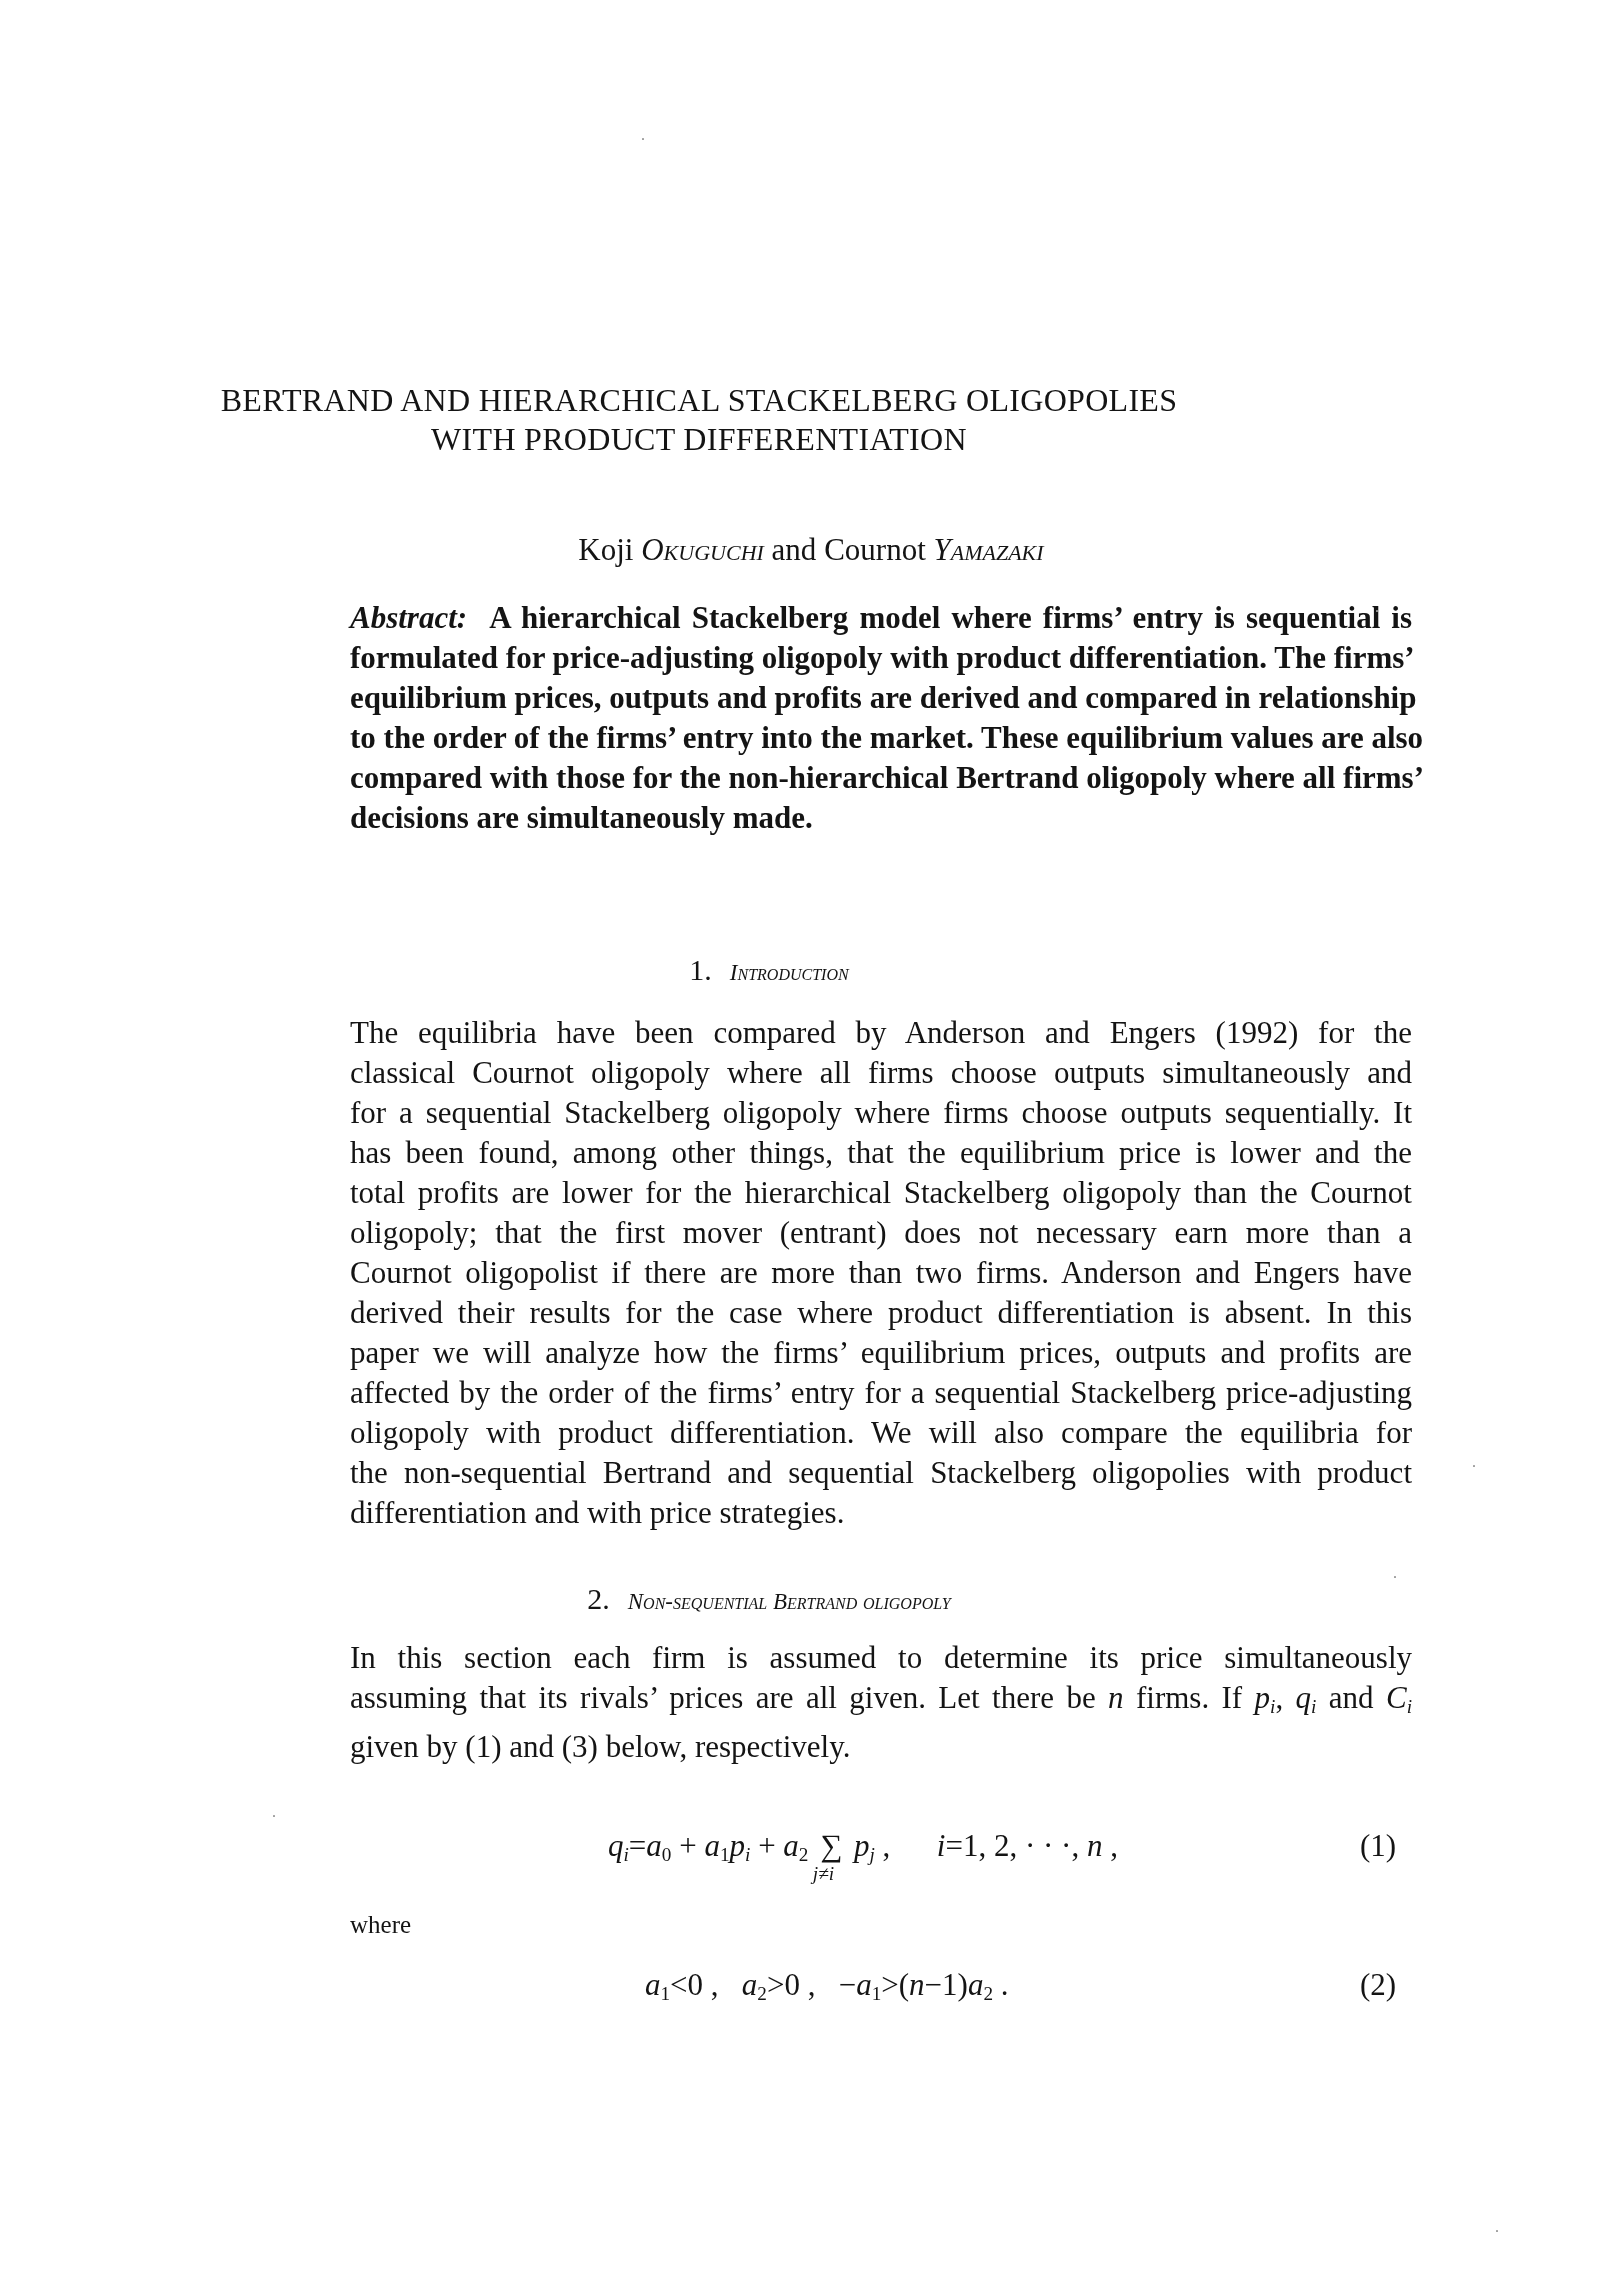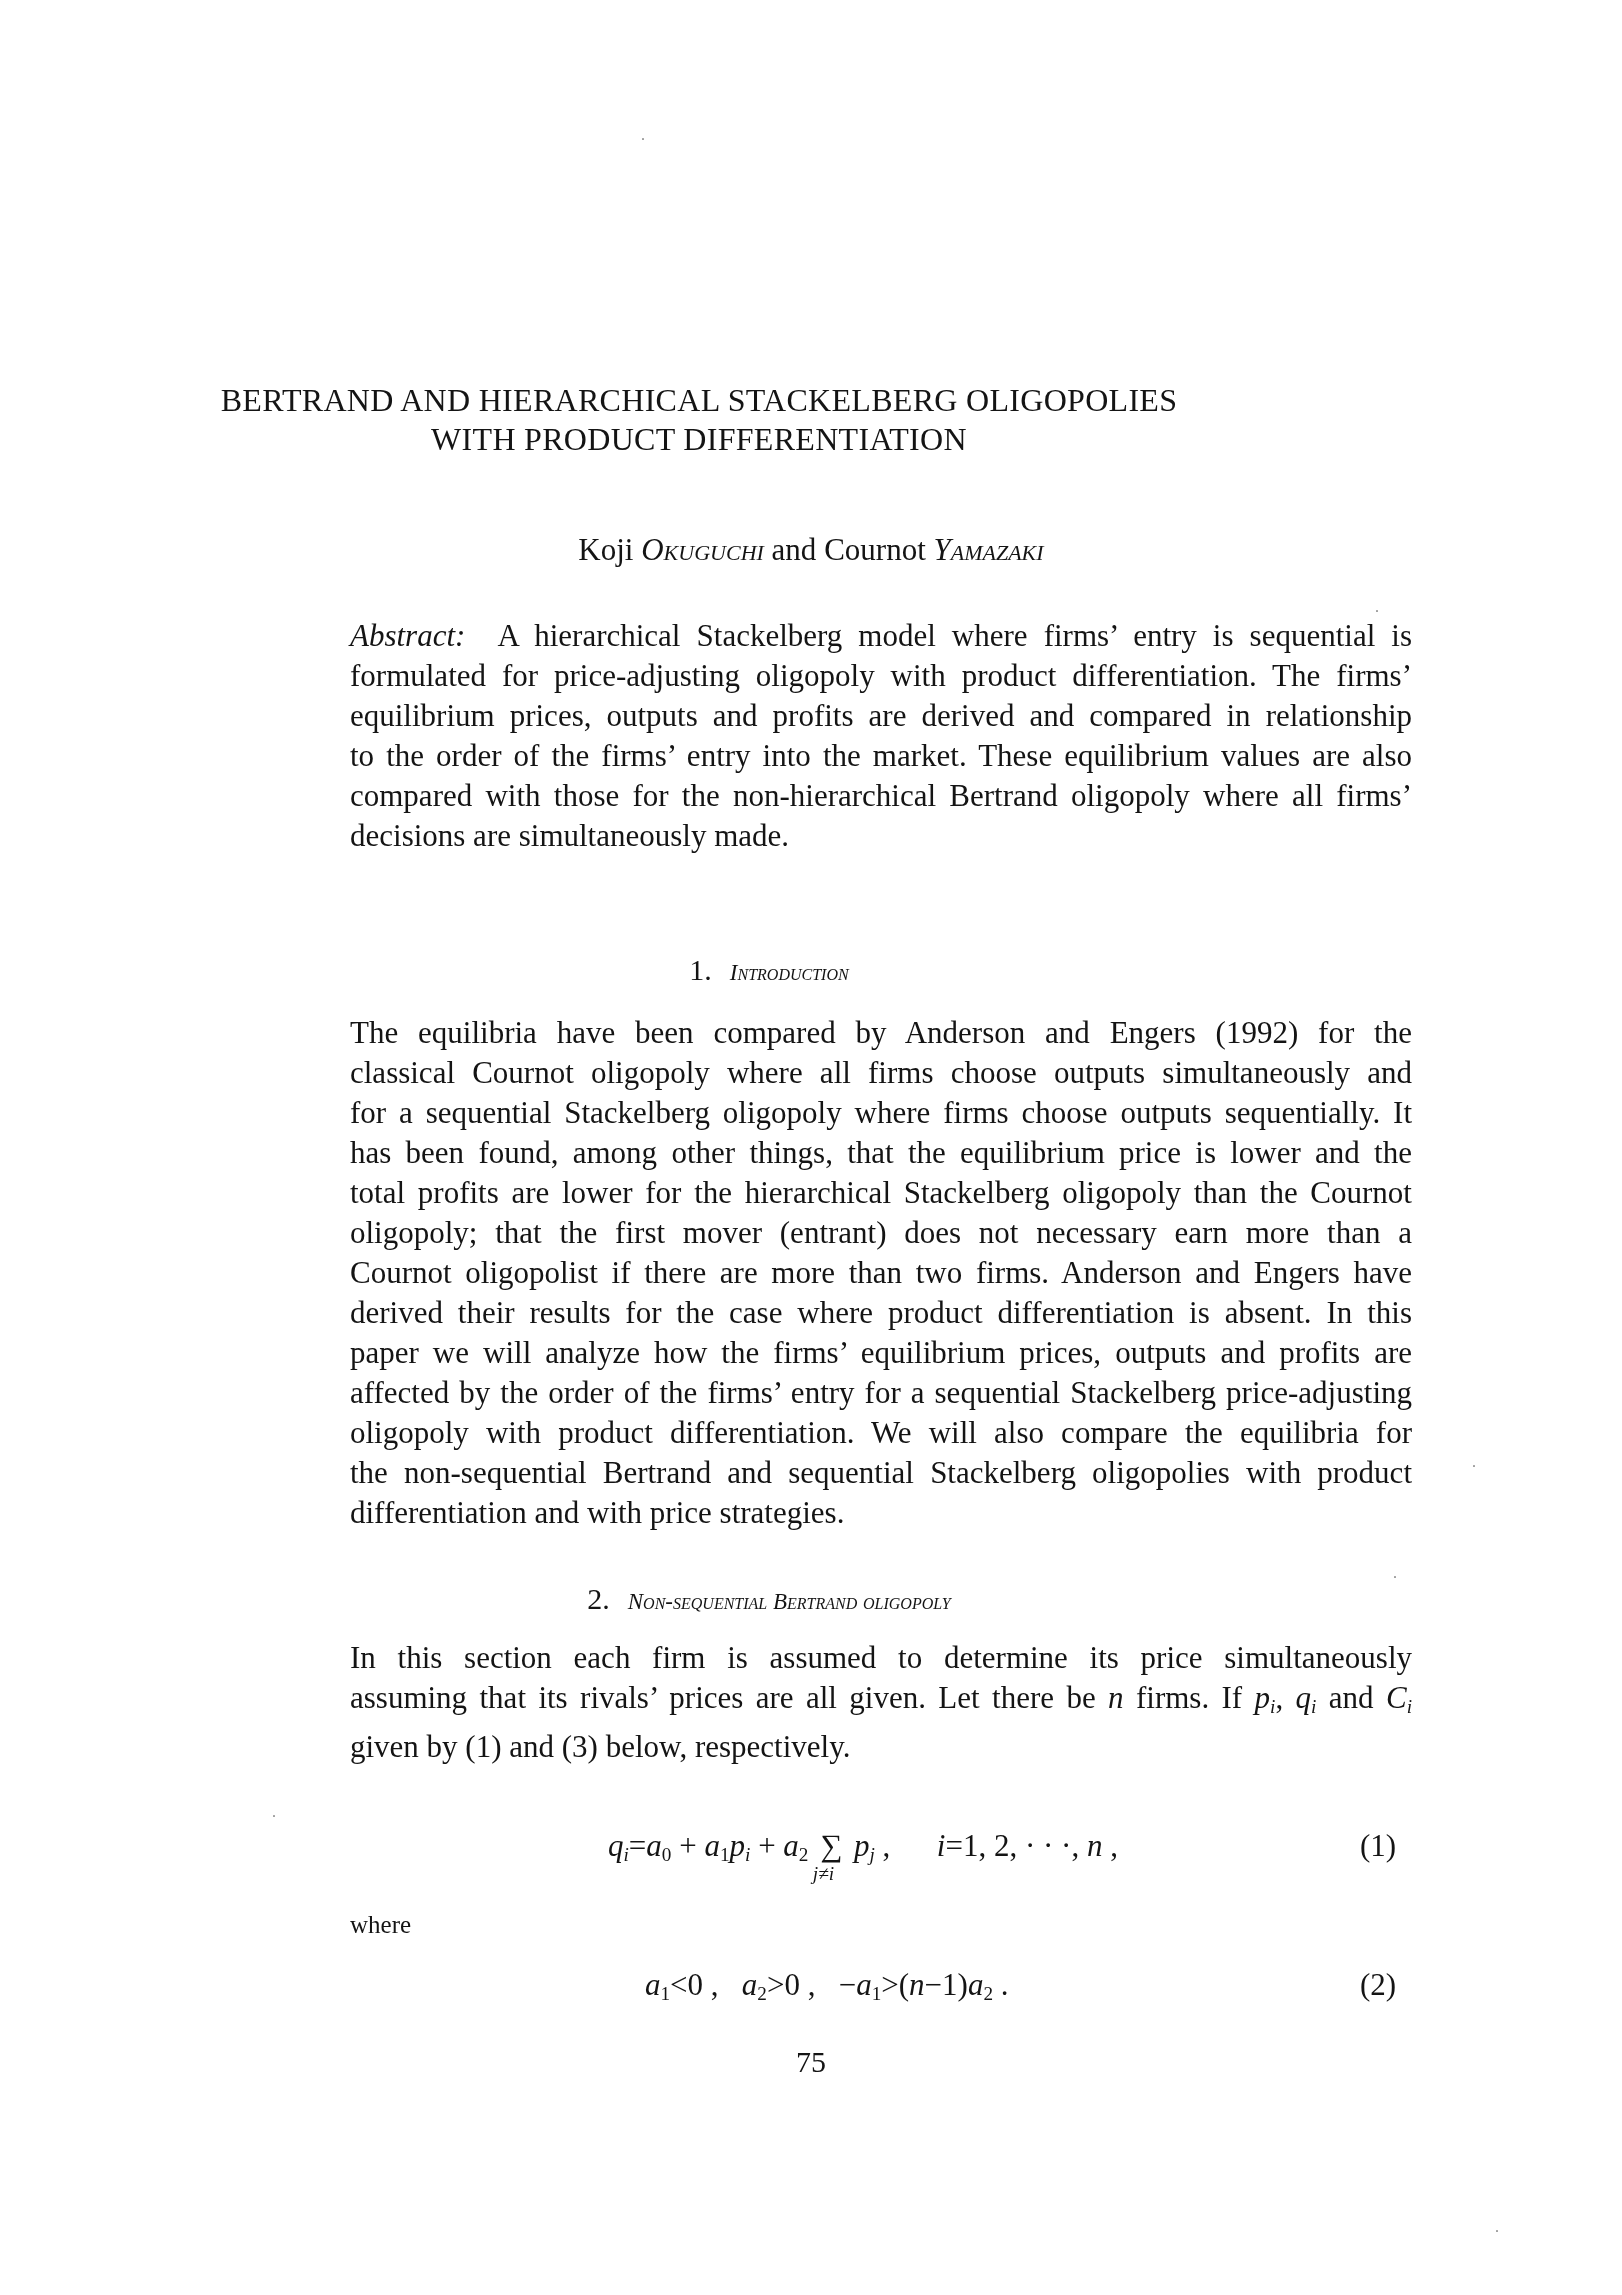--- a/index.html
+++ b/index.html
@@ -8,21 +8,21 @@
   .page { position: absolute; left: 0; top: 0; width: 1622px; height: 2295px; }
   .col { position: absolute; left: 350px; width: 1062px; }
   .title { position: absolute; left: 0; width: 1398px; top: 381px; text-align: center;
            font-weight: normal; font-size: 32px; line-height: 39px; letter-spacing: 0.3px; }
   .authors { position: absolute; left: 0; width: 1622px; top: 532px; text-align: center;
              font-size: 31px; line-height: 36px; }
   .sc { font-variant: small-caps; font-style: italic; }
   .para { font-size: 31px; line-height: 40px; text-align: justify; margin: 0; }
   .para .line { display: block; text-align: justify; text-align-last: justify; white-space: nowrap; }
   .para .line.last { text-align-last: left; }
-  .abstract { top: 616px; }
+  .abstract { top: 598px; font-weight: bold; }
   .abstract-label { font-style: italic; }
   .heading { position: absolute; left: 0; width: 1538px; text-align: center; font-size: 23px; line-height: 34px; }
   .heading .num { font-size: 30px; margin-right: 18px; }
   .h1 { top: 953px; }
   .intro { top: 1013px; }
   .h2 { top: 1582px; }
   .sec2 { top: 1638px; }
   .eq { position: absolute; font-size: 31px; font-style: italic; line-height: 36px; white-space: nowrap; }
   .eq .up { font-style: normal; }
   .eqnum { position: absolute; left: 1360px; font-size: 31px; font-style: normal; }
@@ -107,21 +107,20 @@
   </div>
   <div class="eqnum eq1num">(1)</div>
 
   <div class="where">where</div>
 
   <div class="eq eq2">
     a<sub class="up">1</sub><span class="up">&lt;0 ,</span>&nbsp;&nbsp;&nbsp;a<sub class="up">2</sub><span class="up">&gt;0 ,</span>&nbsp;&nbsp;&nbsp;<span class="up">−</span>a<sub class="up">1</sub><span class="up">&gt;(</span>n<span class="up">−1)</span>a<sub class="up">2</sub><span class="up"> .</span>
   </div>
   <div class="eqnum eq2num">(2)</div>
 
-  <div class="pagenum">75</div>
 
   <div class="specks">
     <div class="dot" style="left:642px; top:138px;"></div>
     <div class="dot" style="left:1376px; top:610px;"></div>
     <div class="dot" style="left:1394px; top:1576px;"></div>
     <div class="dot" style="left:1473px; top:1465px;"></div>
     <div class="dot" style="left:273px; top:1815px;"></div>
     <div class="dot" style="left:1496px; top:2230px;"></div>
   </div>
 </div>

